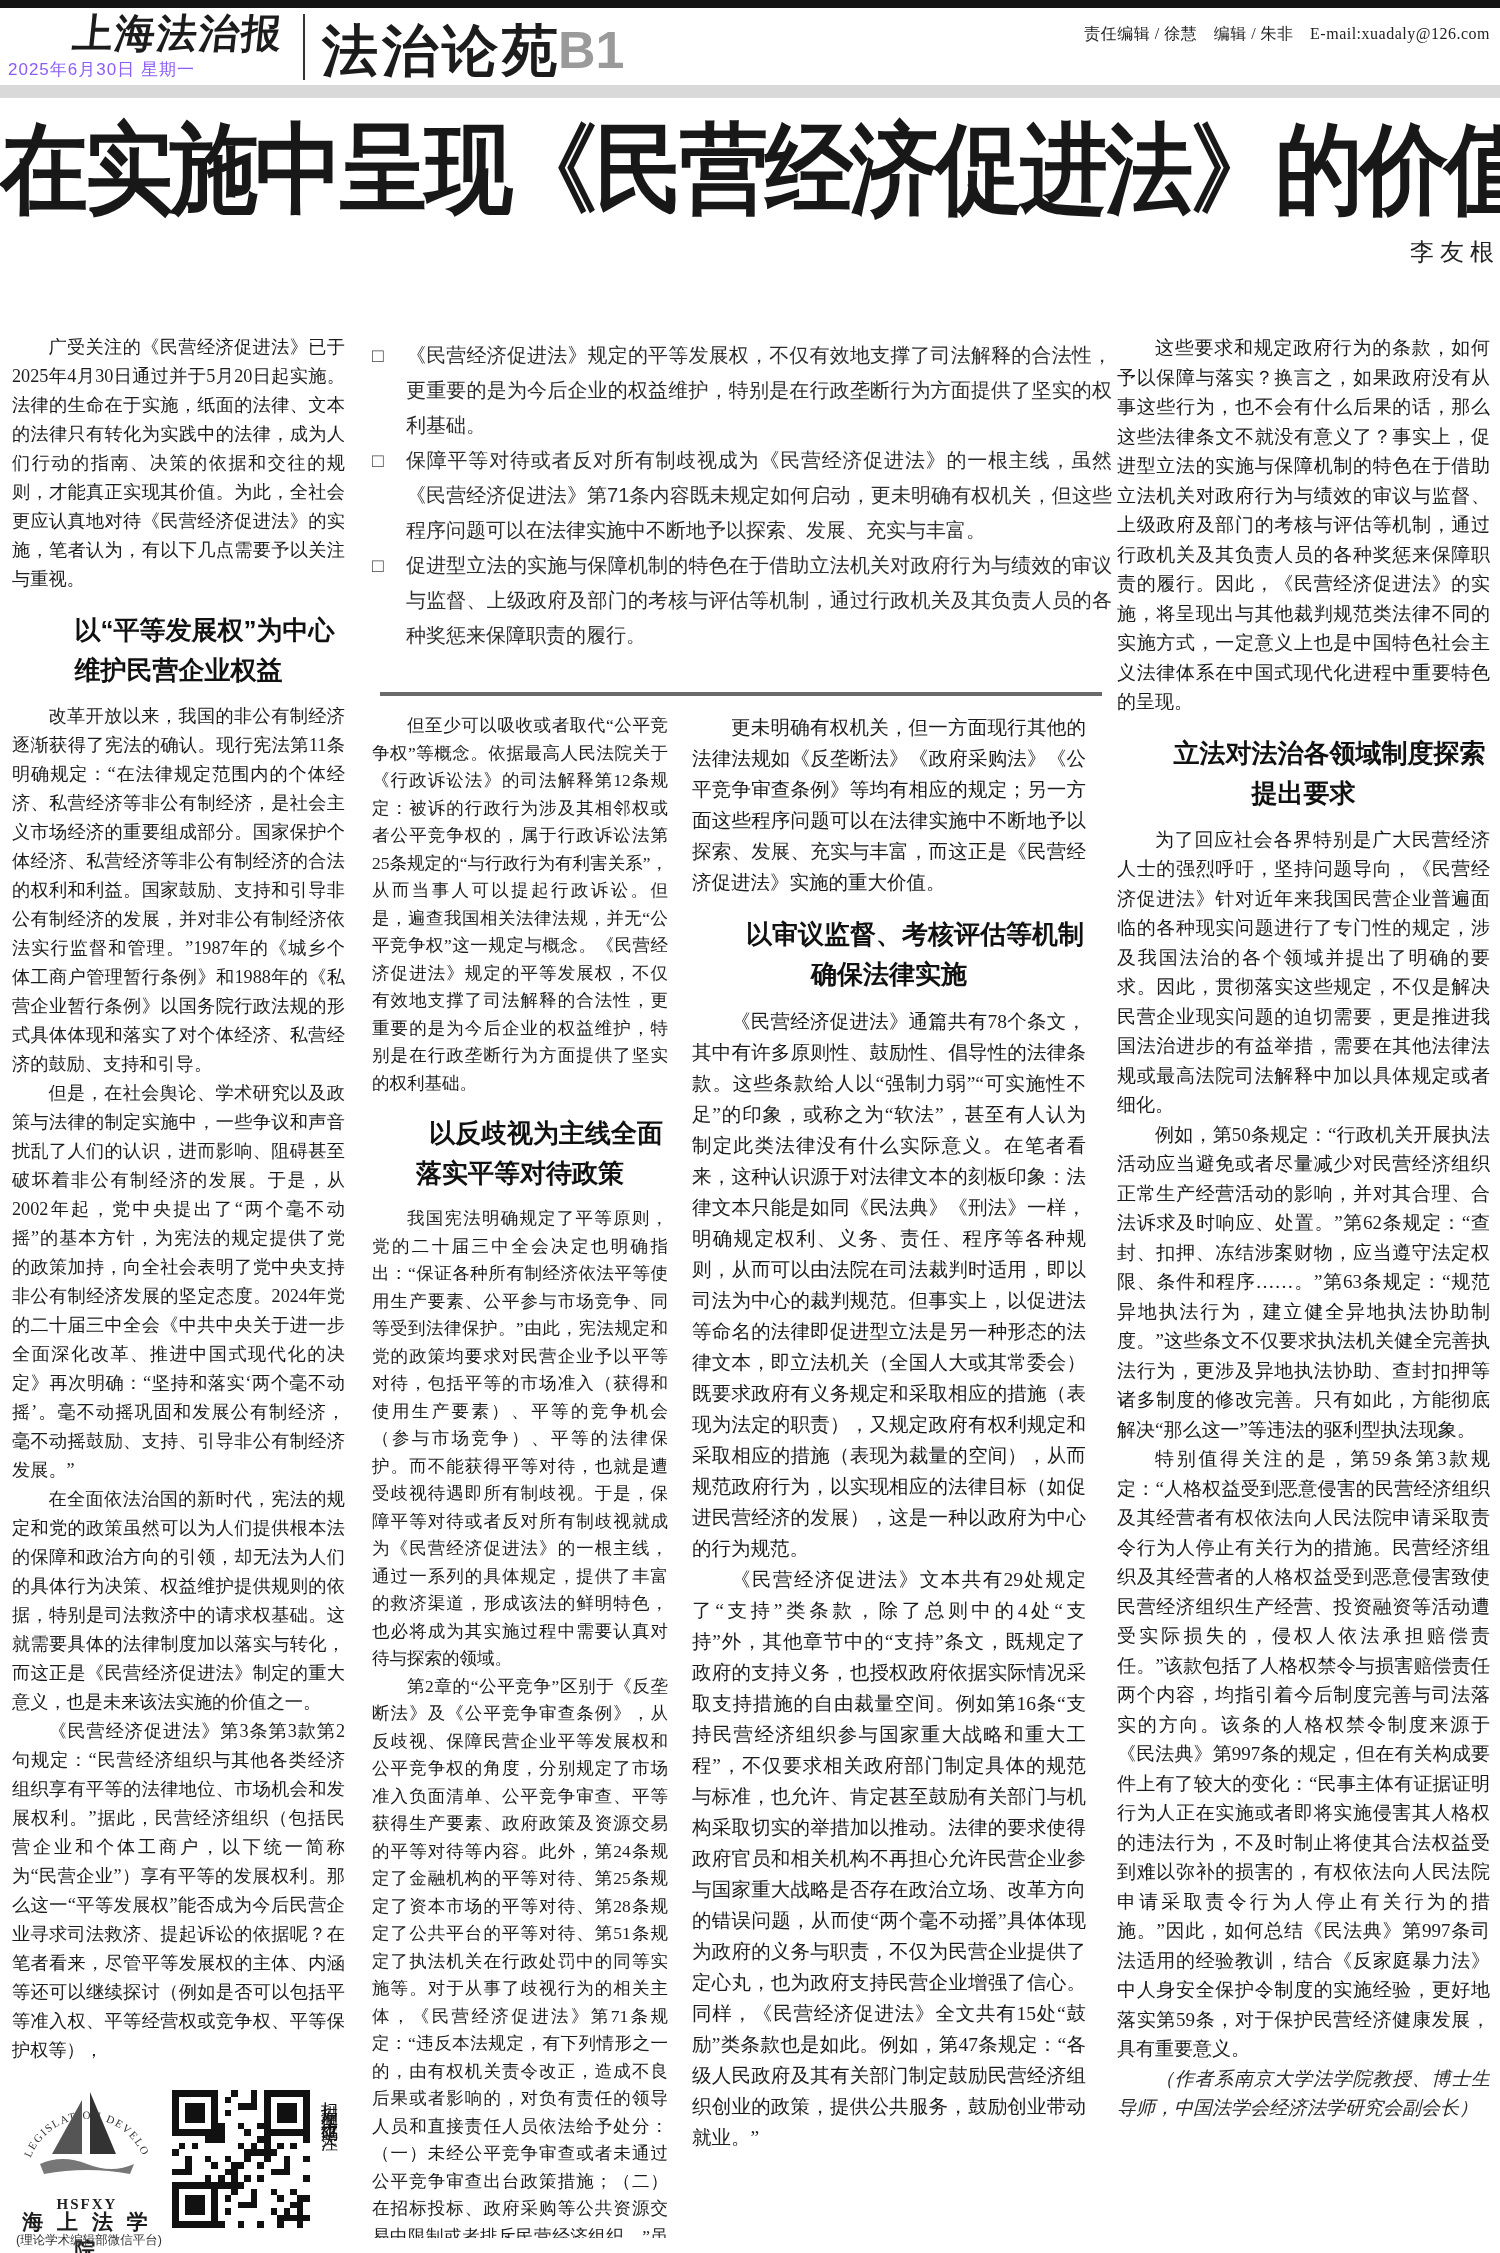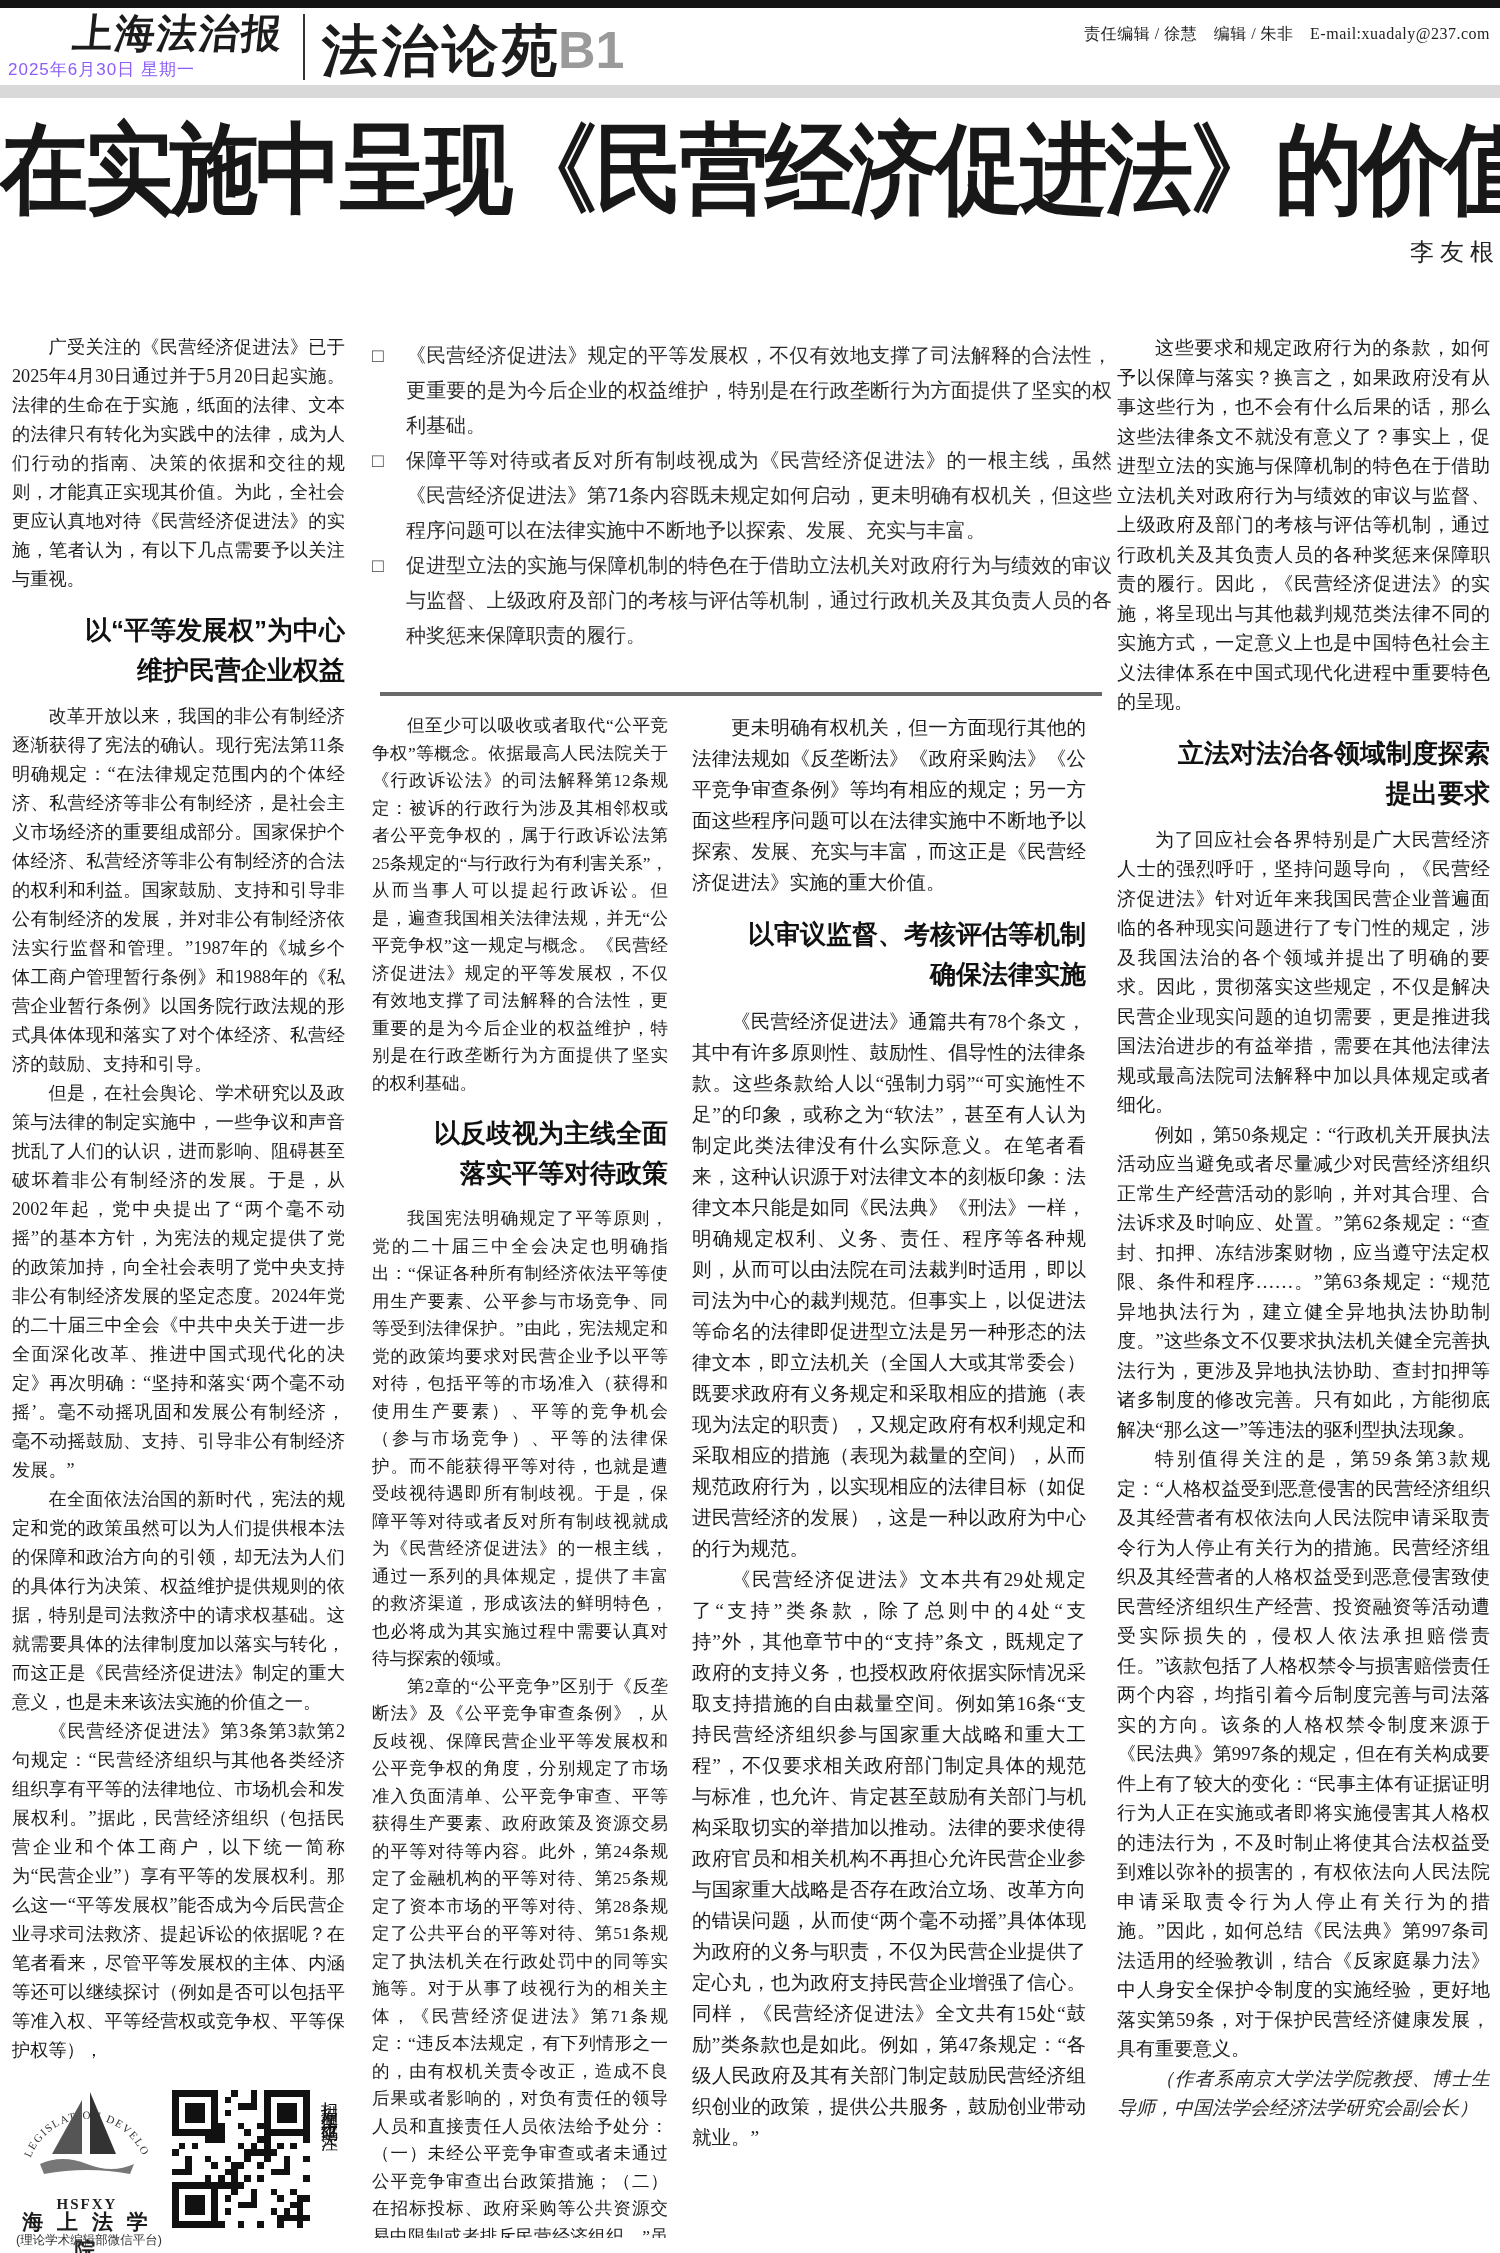--- a/index.html
+++ b/index.html
@@ -29,21 +29,21 @@
   
   .summary-box{position:absolute;left:372px;top:338px;width:740px;height:358px;
                font-family:"Liberation Sans","DejaVu Sans",sans-serif;color:#2e2e2e;}
   .bullet{display:flex;font-size:20px;line-height:35px;text-align:justify;}
   .bullet .sq{flex:0 0 34px;font-size:19px;color:#444;}
   .summary-rule{position:absolute;left:380px;top:692px;width:722px;height:4px;background:#6a6a6a;}
   
   .col{position:absolute;overflow:hidden;text-align:justify;}
   .col p{margin:0;text-indent:2em;}
   .col h3{font-family:"Liberation Sans","DejaVu Sans",sans-serif;font-weight:900;color:#111;
-          margin:16px 0 12px 0;font-size:26px;line-height:40px;text-indent:2em;text-align:right;}
+          margin:16px 0 12px 0;font-size:26px;line-height:40px;text-indent:2em;text-align:center;}
   #col1{left:12px;top:333px;width:333px;height:1735px;font-size:18.2px;line-height:29px;}
   #col2{left:372px;top:712px;width:296px;height:1526px;font-size:17.5px;line-height:27.5px;}
   #col3{left:692px;top:712px;width:394px;height:1526px;font-size:19.5px;line-height:31px;}
   #col4{left:1117px;top:333px;width:373px;height:1905px;font-size:19px;line-height:29.5px;}
   .sig{font-style:italic;color:#2a2a2a;}
   
   .footer-block{position:absolute;left:12px;top:2082px;width:333px;height:165px;}
   .logo{position:absolute;left:0;top:0;width:150px;height:165px;text-align:center;}
   .logo-abbr{position:absolute;left:0;top:108px;width:150px;font-size:15px;font-weight:700;
              letter-spacing:2px;font-family:"Liberation Serif",serif;color:#222;margin-top:6px;}
@@ -66,21 +66,21 @@
 
   <div class="topbar"></div>
 
   <div class="masthead">
     <div class="paper-name">上海法治报</div>
   </div>
   <div class="date-line">2025年6月30日 星期一</div>
   <div class="head-divider"></div>
   <div class="section-title">法治论苑</div>
   <div class="page-no">B1</div>
-  <div class="editors">责任编辑 / 徐慧　编辑 / 朱非　E-mail:xuadaly@237.com</div>
+  <div class="editors">责任编辑 / 徐慧　编辑 / 朱非　E-mail:xuadaly@126.com</div>
   <div class="head-rule"></div>
 
   <div class="headline">在实施中呈现《民营经济促进法》的价值</div>
   <div class="author">李友根</div>
 
   <div class="summary-box" id="summary-box">
       <div class="bullet">
         <span class="sq">□</span>
         <span>《民营经济促进法》规定的平等发展权，不仅有效地支撑了司法解释的合法性，更重要的是为今后企业的权益维护，特别是在行政垄断行为方面提供了坚实的权利基础。</span>
       </div>

